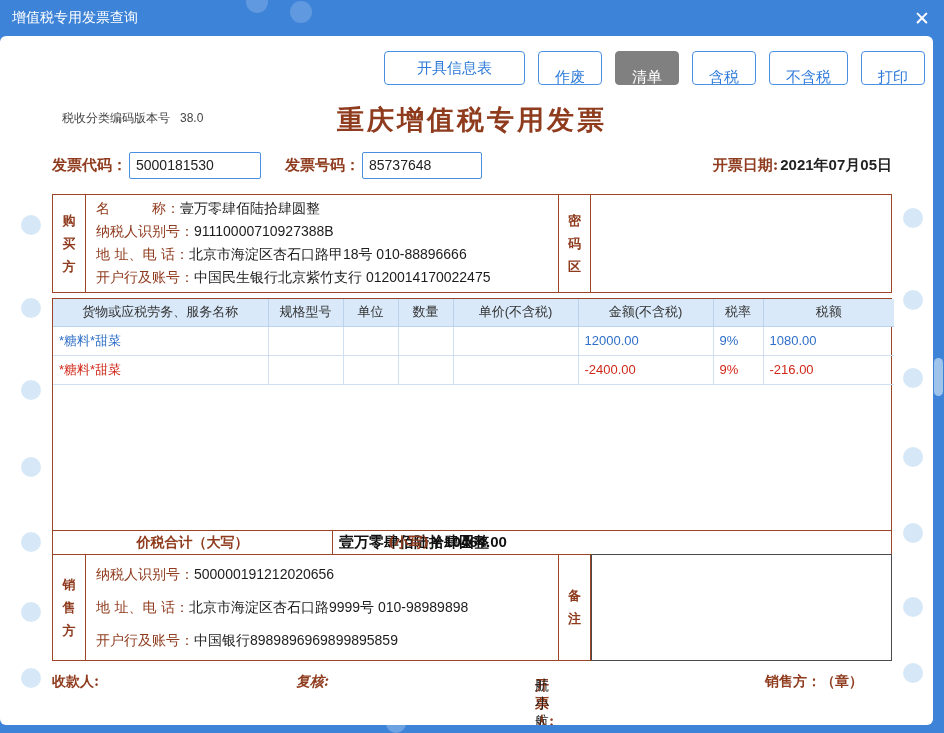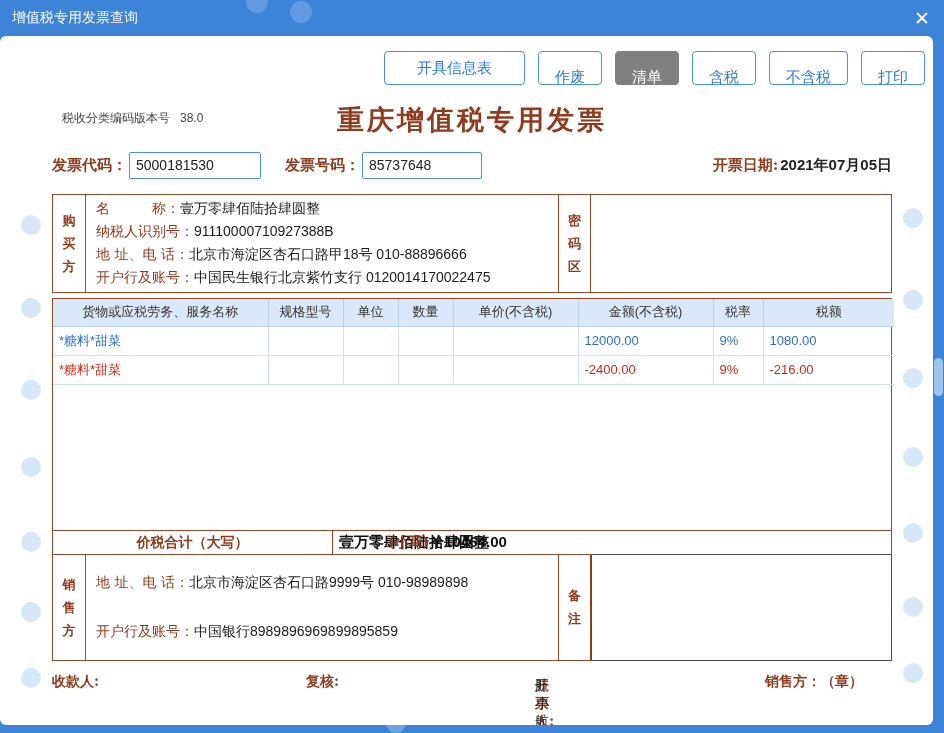--- a/index.html
+++ b/index.html
@@ -73,21 +73,21 @@
                justify-content: center; color: #8f3b1e; font-weight: bold; font-family: Liberation Sans, sans-serif; }
   .sum-words { display: flex; align-items: center; padding-left: 6px; color: #111;
                font-weight: bold; font-size: 15px; }
   .sum-small { position: absolute; left: 335px; top: 2px; font-size: 15px; }
   .sum-small .b-lbl { font-size: 14px; }
   .sum-small .val { color: #111; font-weight: bold; }
 
   .inv-footer { position: relative; height: 28px; margin: 8px 41px 0 52px; font-size: 14px; }
   .inv-footer span { position: absolute; top: 4px; }
   .f-payee { left: 0; }
-  .f-review { left: 254px; }
+  .f-review { left: 244px; font-style: italic; }
   .f-drawer { left: 483px; }
   .f-stamp { left: 713px; }
   .inv-footer .val { color: #1c1c1c; font-weight: normal; }
 </style>
 </head>
 <body>
 
 <div class="window">
 
   <div class="titlebar">
@@ -223,20 +223,21 @@
         </div>
       </div>
 
       <div class="party seller">
         <div class="vlabel">
           <span>销</span>
           <span>售</span>
           <span>方</span>
         </div>
         <div class="pinfo">
+          <div class="row"><span class="lbl">纳税人识别号：</span><span class="val">500000191212020656</span></div>
           <div class="row"><span class="lbl">地 址、电 话：</span><span class="val">北京市海淀区杏石口路9999号 010-98989898</span></div>
           <div class="row"><span class="lbl">开户行及账号：</span><span class="val">中国银行8989896969899895859</span></div>
         </div>
         <div class="vlabel right">
           <span>备</span>
           <span>注</span>
         </div>
         <div class="remark">
           <div class="remark-box"></div>
         </div>

